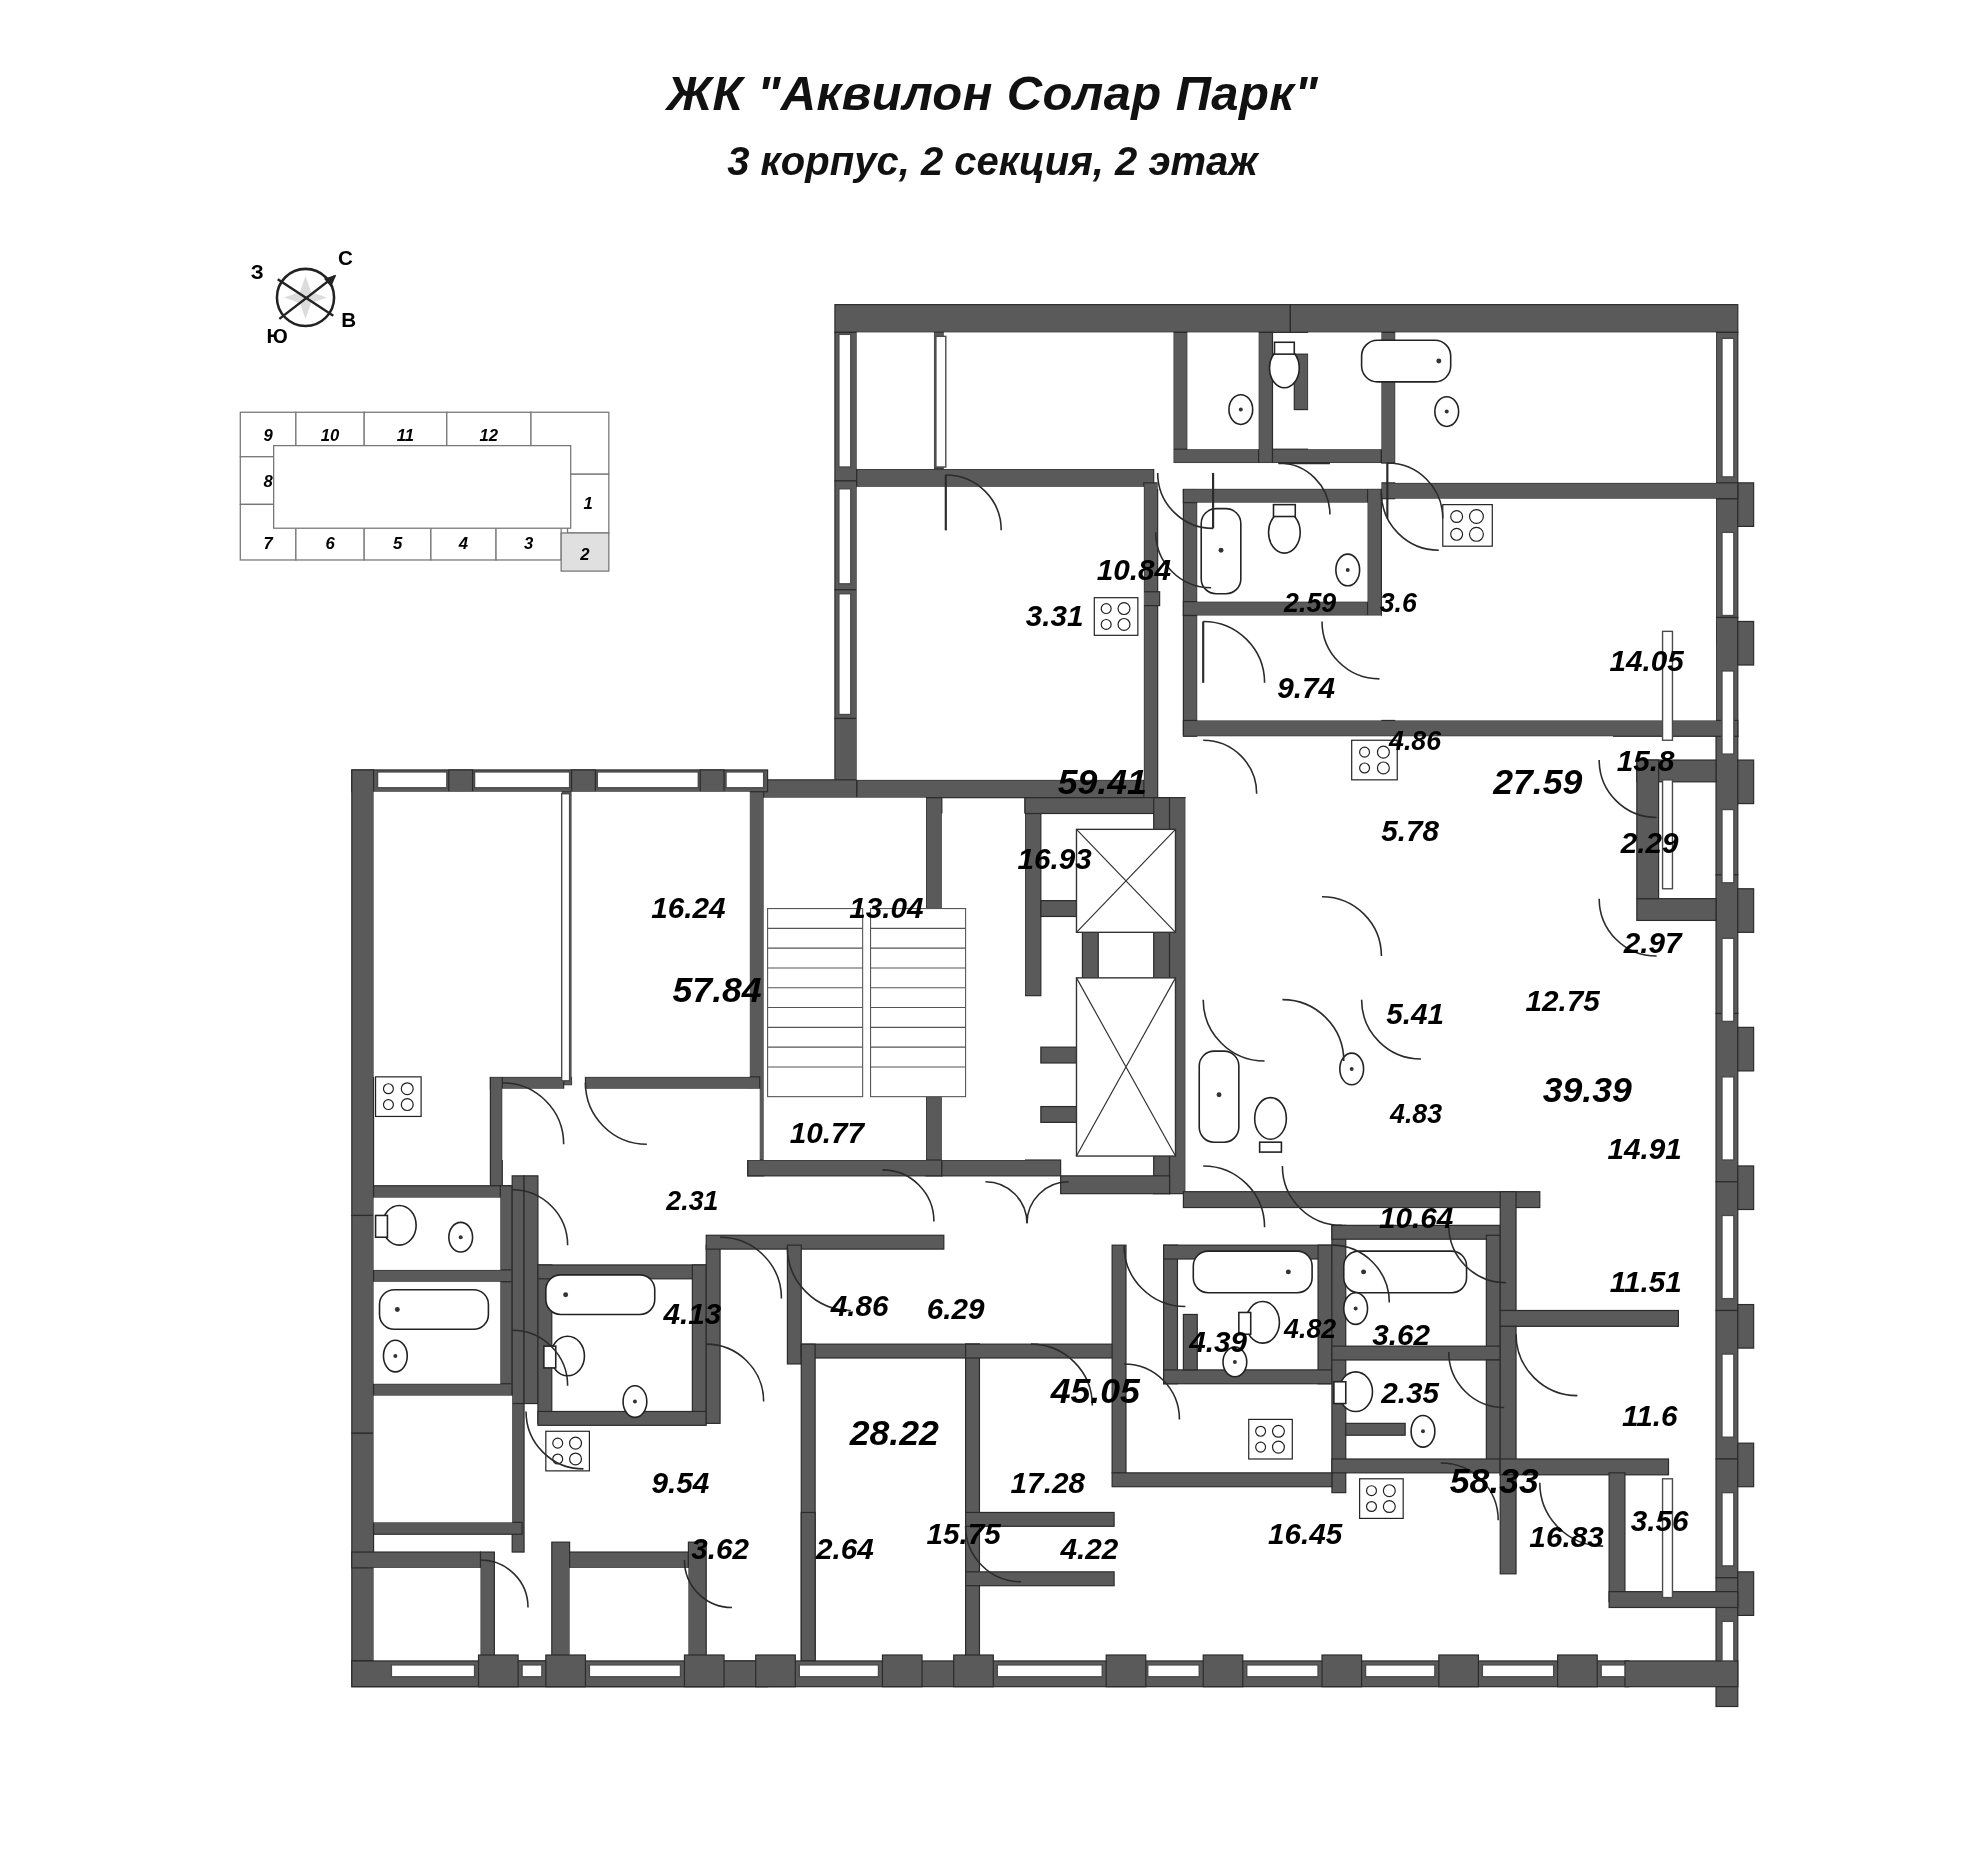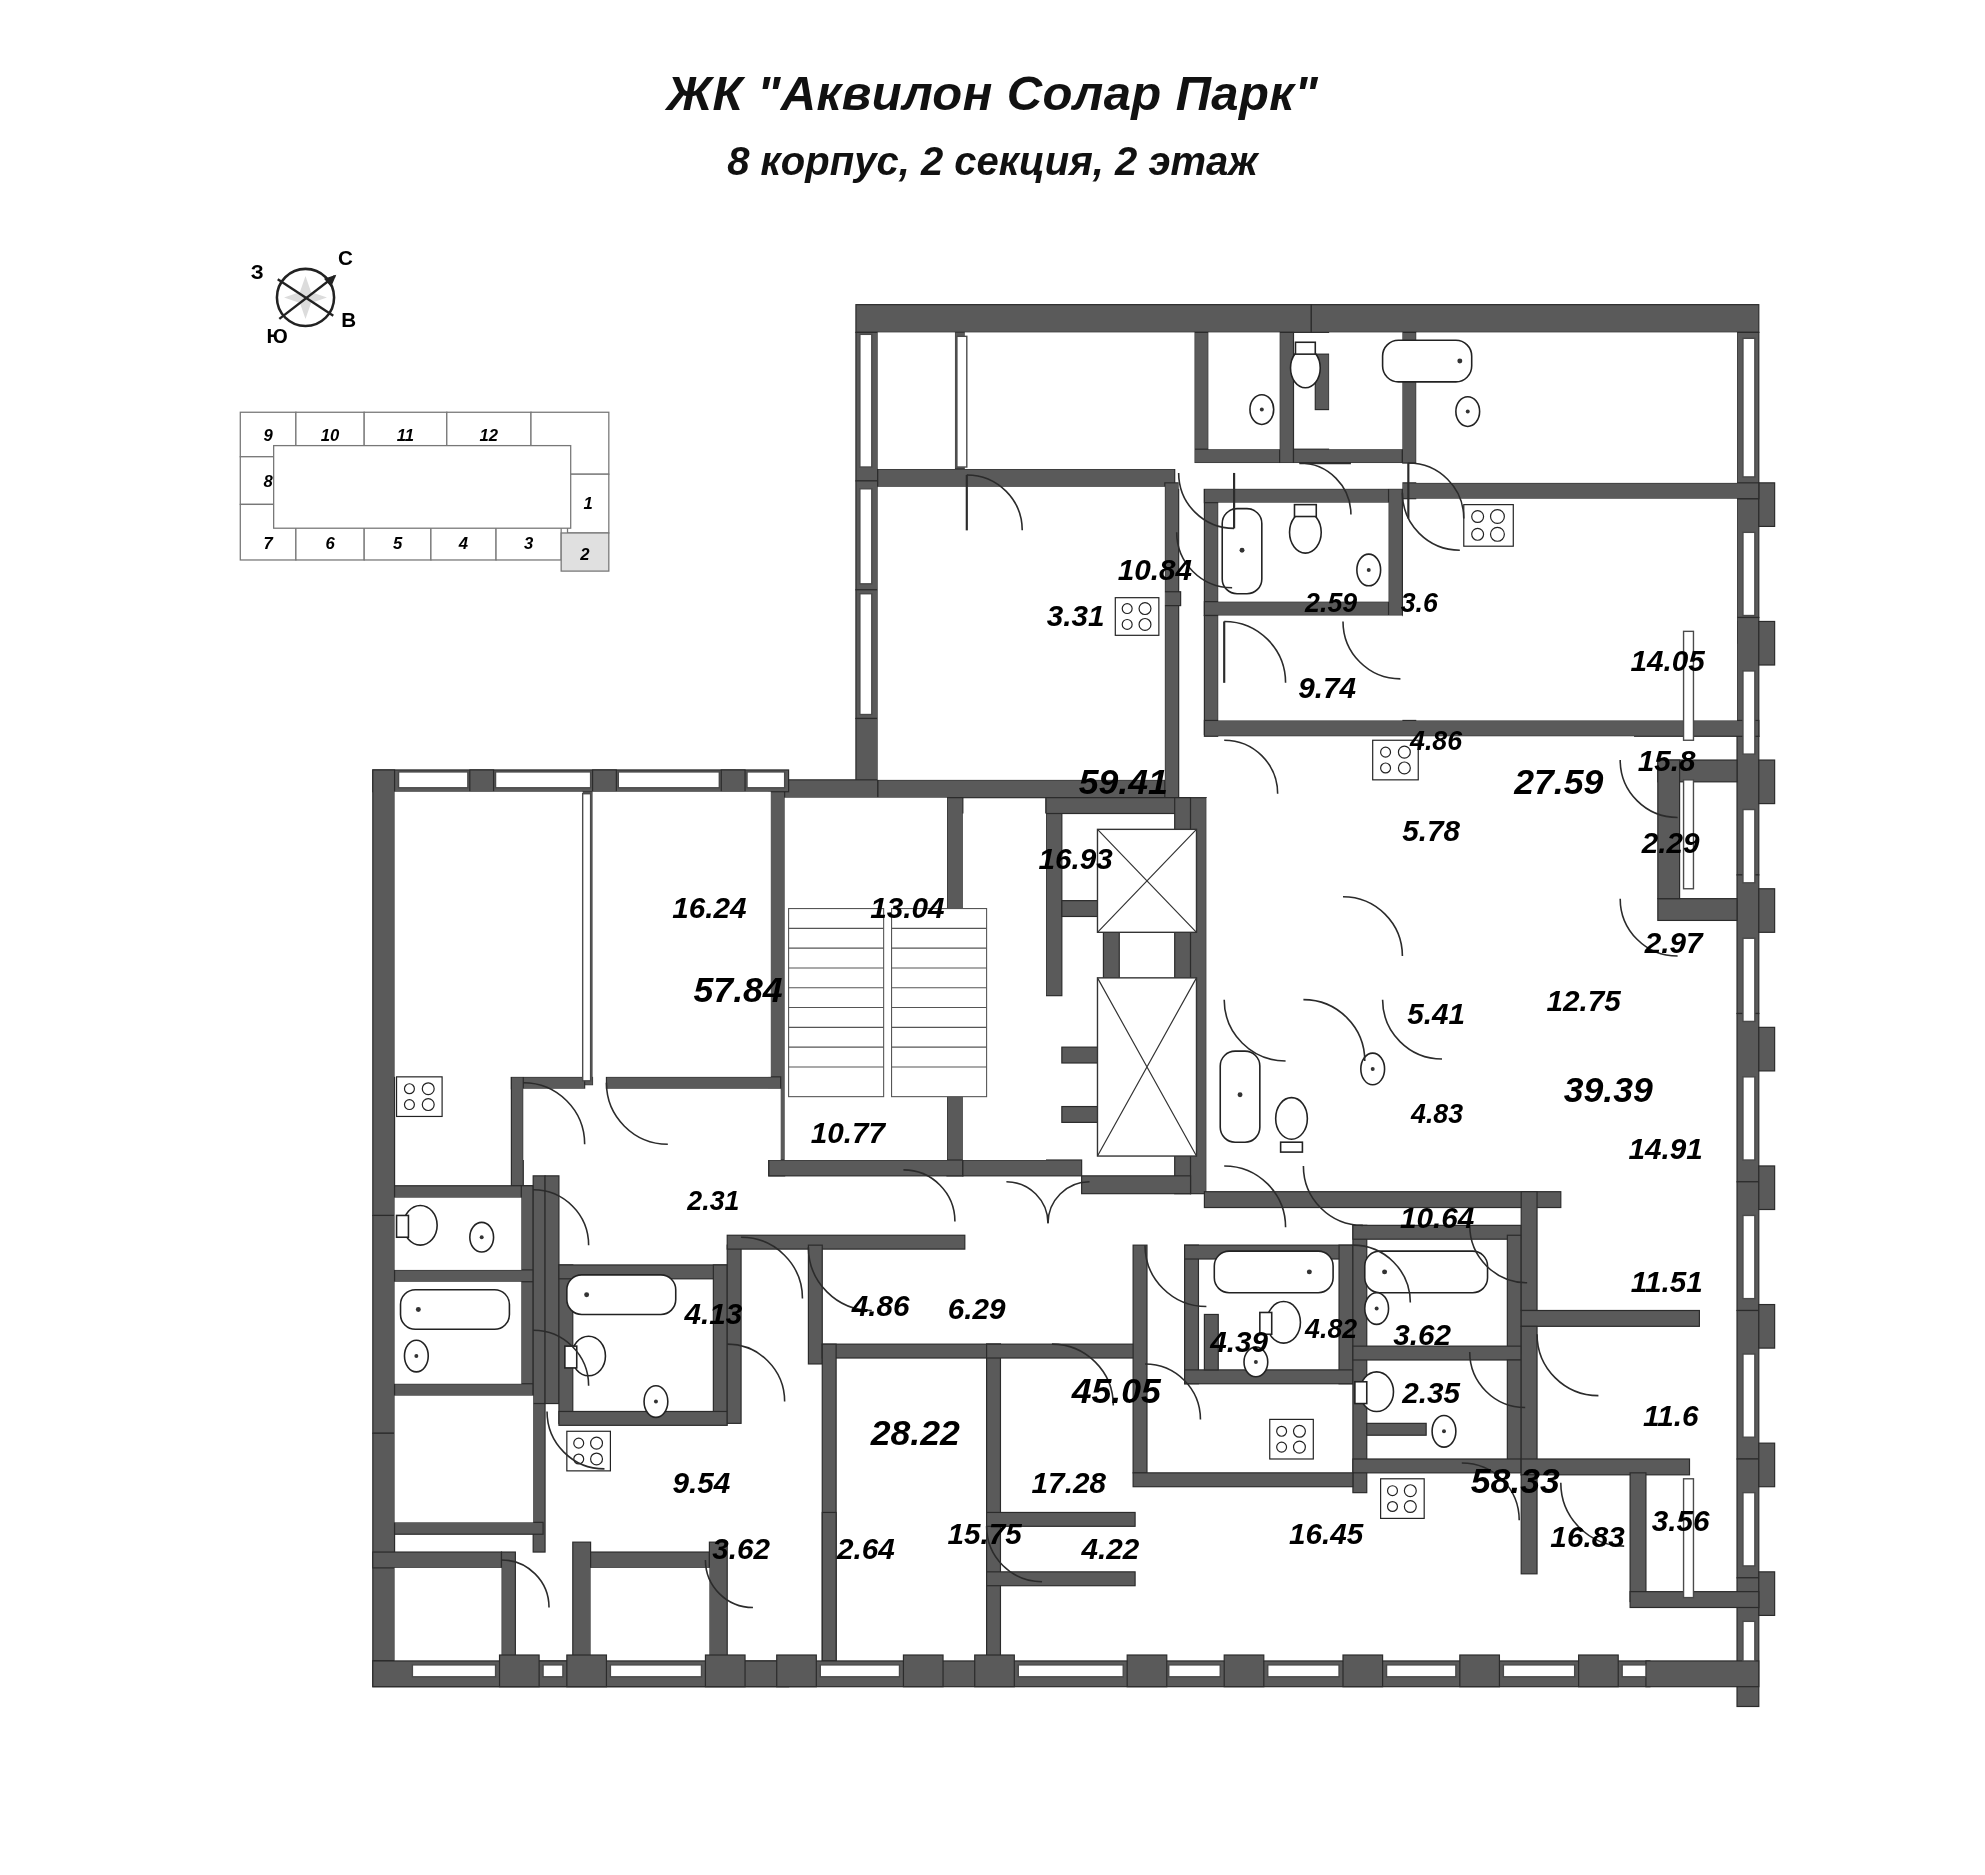--- a/index.html
+++ b/index.html
@@ -32,21 +32,21 @@
   #compass svg{display:block;}
   .cmp-letter{font-size:26px;font-weight:bold;font-family:"Liberation Sans",sans-serif;}
 
   
   #keyplan{position:absolute;left:226px;top:401px;width:413px;height:175px;}
   #keyplan svg{display:block;}
   .kp-num{font-size:21px;font-style:italic;font-weight:bold;
           font-family:"Liberation Sans",sans-serif;text-anchor:middle;}
 
   
-  #floorplan{position:absolute;left:353px;top:294px;width:1485px;height:1437px;}
+  #floorplan{position:absolute;left:332px;top:294px;width:1485px;height:1437px;}
   #floorplan svg{display:block;}
 
   .wall{fill:#5a5a5a;stroke:#2b2b2b;stroke-width:1.2;}
   .wall-thin{fill:#5a5a5a;stroke:#3a3a3a;stroke-width:1;}
   .glass{fill:#ffffff;stroke:#4a4a4a;stroke-width:1.4;}
   .door-arc{fill:none;stroke:#2b2b2b;stroke-width:1.6;}
   .door-leaf{fill:none;stroke:#2b2b2b;stroke-width:2.2;}
   .fix{fill:#ffffff;stroke:#222;stroke-width:1.6;}
   .fix-thin{fill:none;stroke:#222;stroke-width:1.2;}
   .lift{fill:#ffffff;stroke:#333;stroke-width:1.4;}
@@ -58,21 +58,21 @@
   .a-mid{font-size:30px;}
   .a-sml{font-size:27px;}
 </style>
 </head>
 <body>
 
 <div class="page">
 
   <div id="title-block">
     <div id="title-main">ЖК "Аквилон Солар Парк"</div>
-    <div id="title-sub">8 корпус, 2 секция, 2 этаж</div>
+    <div id="title-sub">3 корпус, 2 секция, 2 этаж</div>
   </div>
 
   <div id="compass">
     <svg width="135" height="127" viewBox="0 0 170 160">
       <g>
         <path d="M85 58 L92 78 L112 85 L92 92 L85 112 L78 92 L58 85 L78 78 Z" fill="#dcdcdc" stroke="none"></path>
       </g>
       <circle cx="85" cy="85" r="36" fill="none" stroke="#222" stroke-width="3.2"></circle>
       <line x1="52" y1="112" x2="122" y2="58" stroke="#222" stroke-width="3"></line>
       <line x1="50" y1="62" x2="120" y2="108" stroke="#222" stroke-width="3"></line>

